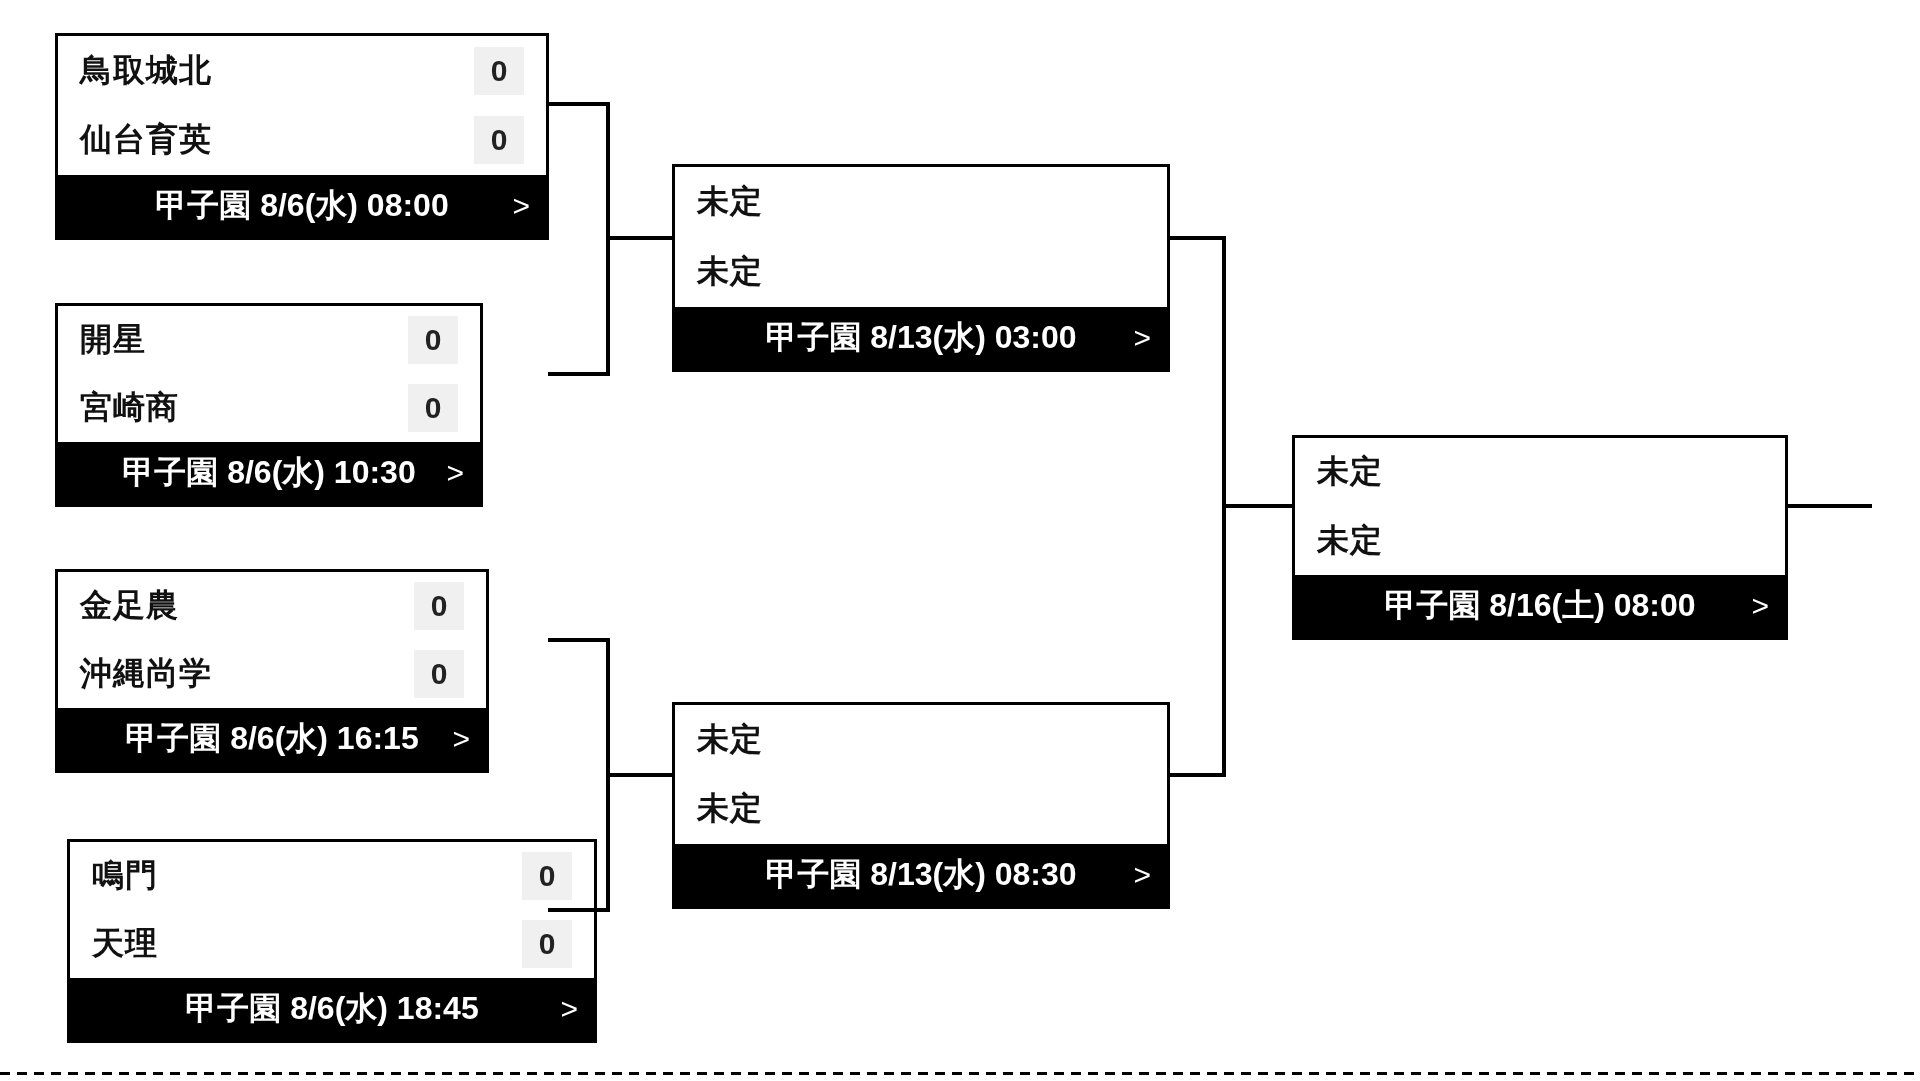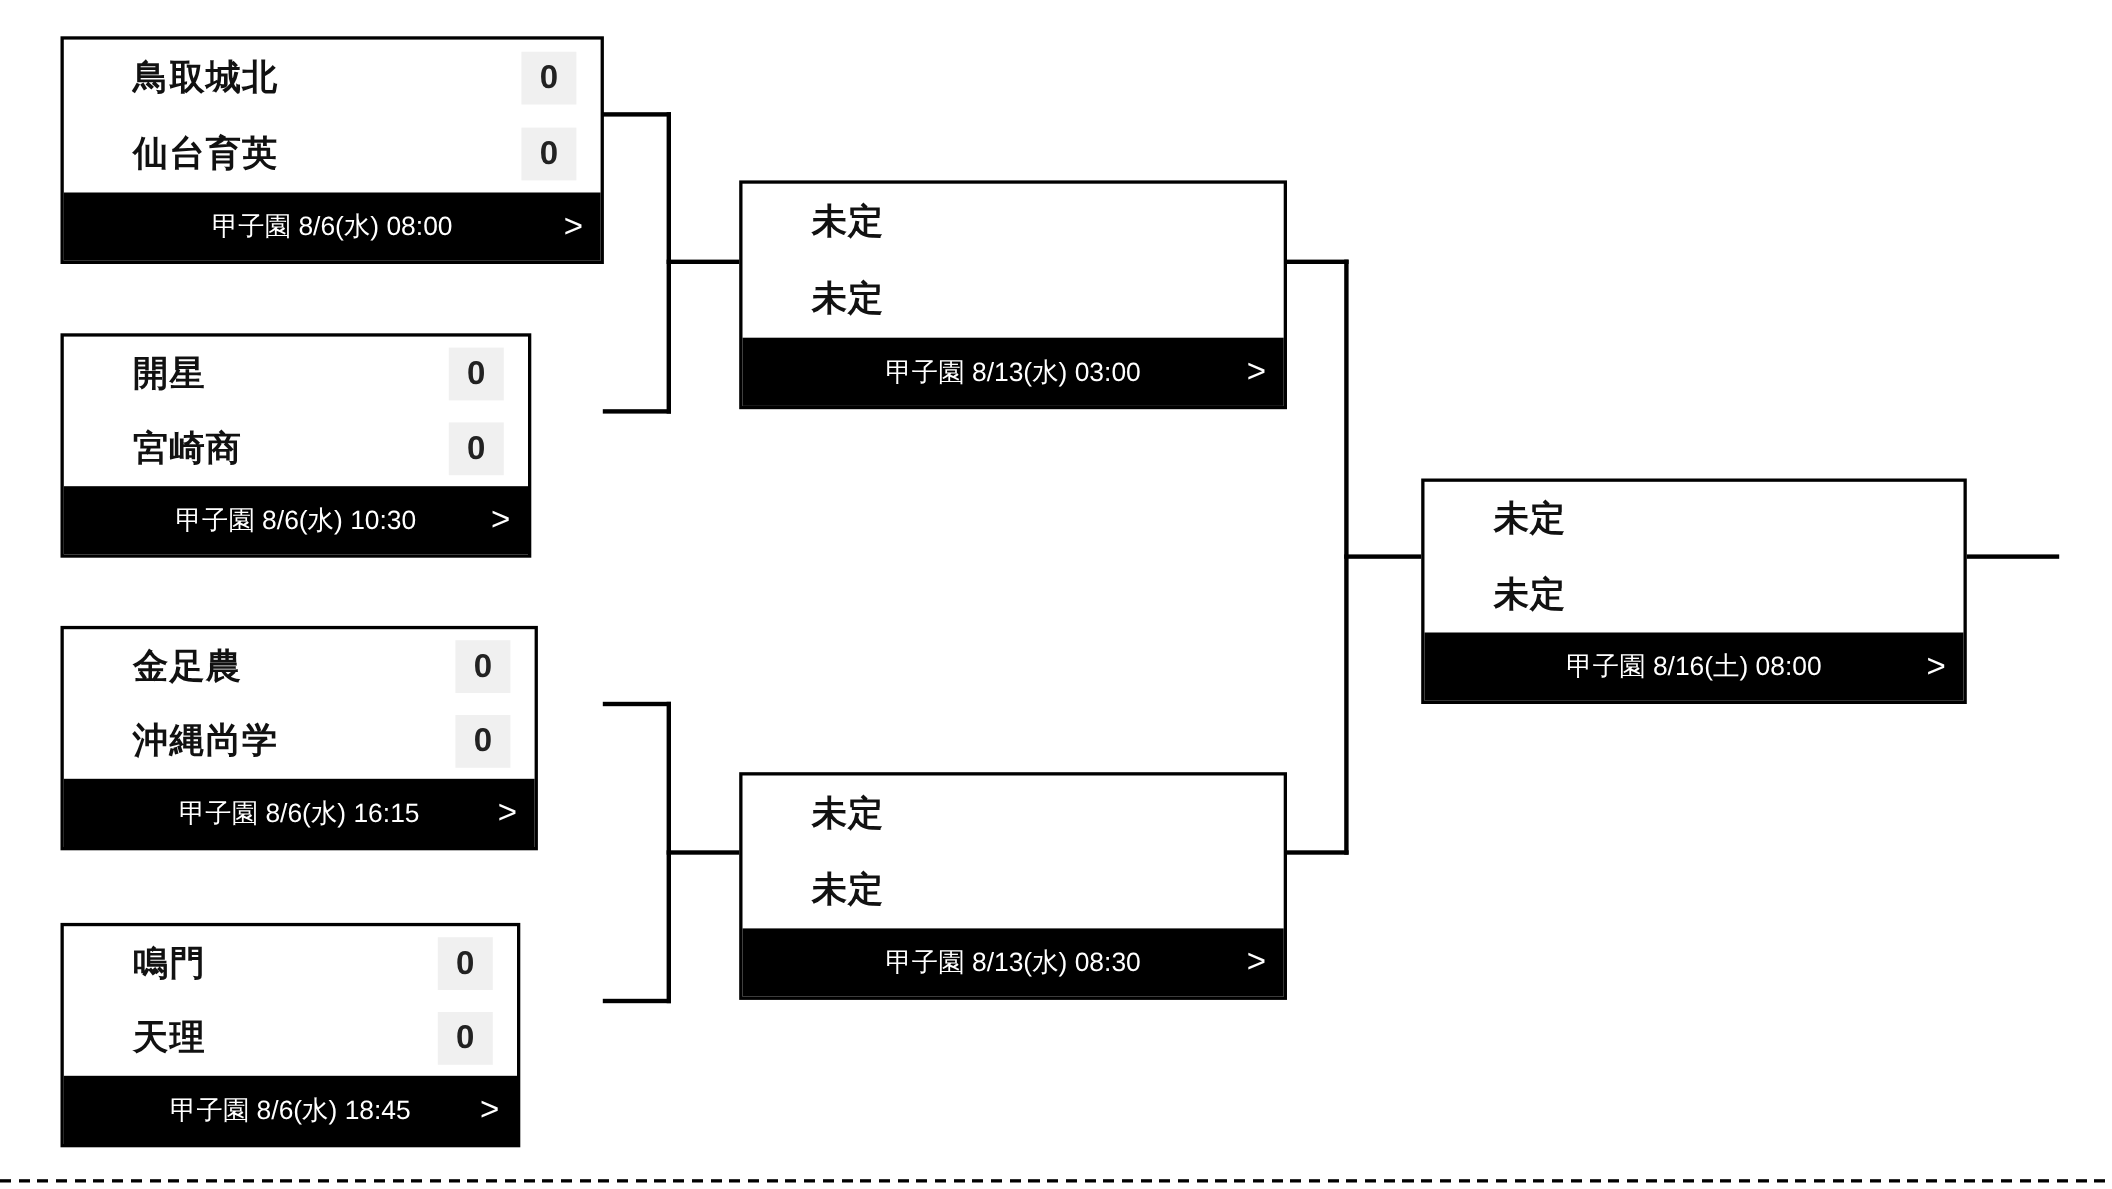--- a/index.html
+++ b/index.html
@@ -13,21 +13,21 @@
   .bracket { position: absolute; inset: 0; }
 
   .match {
     position: absolute;
     background: #ffffff;
     border: 3px solid #000000;
     box-sizing: border-box;
     display: flex;
     flex-direction: column;
   }
-  .rows { flex: 1; display: flex; flex-direction: column; margin-left: 41px; }
+  .rows { flex: 1; display: flex; flex-direction: column; }
   .team-row {
     flex: 1;
     display: flex;
     align-items: center;
     justify-content: space-between;
     padding: 0 22px;
   }
   .team {
     font-size: 32px;
     font-weight: 700;
@@ -45,22 +45,22 @@
   .footer {
     flex: none;
     height: 62px;
     background: #000000;
     color: #ffffff;
     position: relative;
     display: flex; align-items: center; justify-content: center;
     cursor: pointer;
   }
   .venue {
-    font-size: 24px;
-    font-weight: 400;
+    font-size: 32px;
+    font-weight: 700;
     white-space: nowrap;
   }
   .chev {
     position: absolute;
     right: 16px; top: 50%;
     transform: translateY(-50%);
     font-size: 30px;
     font-weight: 400;
     line-height: 1;
   }
@@ -124,21 +124,21 @@
         <span class="team">沖縄尚学</span>
         <span class="score">0</span>
       </div>
     </div>
     <div class="footer">
       <span class="venue">甲子園 8/6(水) 16:15</span>
       <span class="chev">&gt;</span>
     </div>
   </div>
 
-  <div class="match" style="left:55px; top:839px; width:418px; height:204px;">
+  <div class="match" style="left:67px; top:839px; width:530px; height:204px;">
     <div class="rows">
       <div class="team-row">
         <span class="team">鳴門</span>
         <span class="score">0</span>
       </div>
       <div class="team-row">
         <span class="team">天理</span>
         <span class="score">0</span>
       </div>
     </div>

